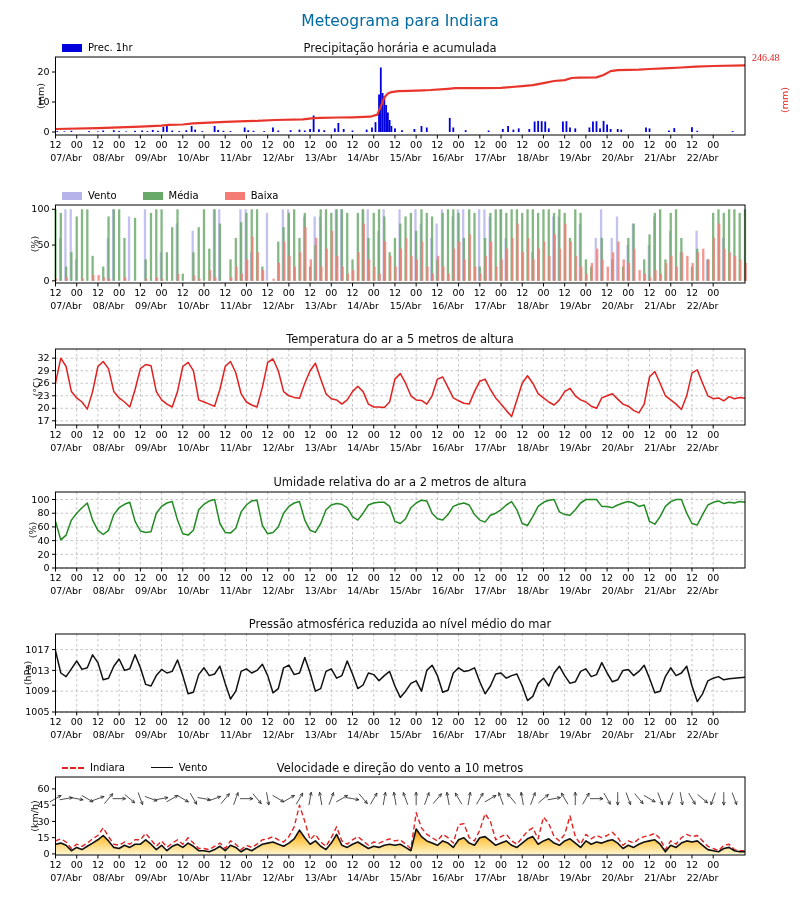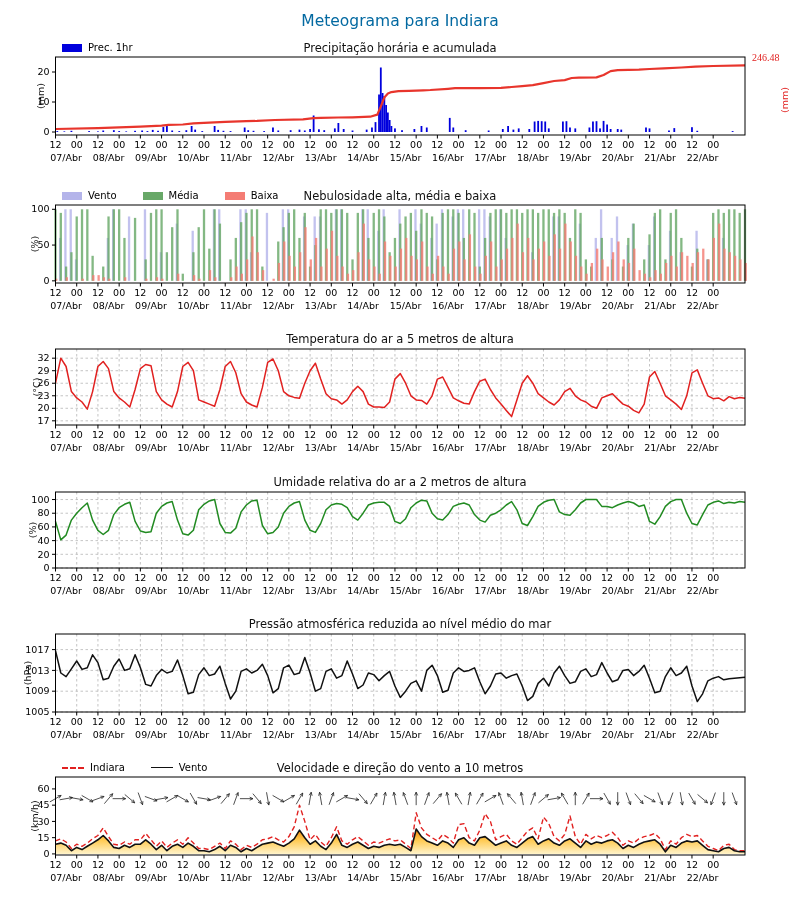--- a/index.html
+++ b/index.html
@@ -1417,21 +1417,20 @@
   <div class="legend" style="left:62px;top:42px">
     <div class="legitem">
       <span class="swatch" style="background:#0000dd"></span>
       <span>Prec. 1hr</span>
     </div>
   </div>
   <div class="ylab" style="left:40px;top:96px">(mm)</div>
   <div class="right-total" style="left:752px;top:52px">246.48</div>
   <div class="ylab red" style="left:784px;top:100px">(mm)</div>
 
-  <div class="ptitle" style="top:189px">Nebulosidade alta, média e baixa</div>
   <div class="legend" style="left:62px;top:190px">
     <div class="legitem">
       <span class="swatch" style="background:#b4b4ea"></span>
       <span>Vento</span>
     </div>
     <div class="legitem">
       <span class="swatch" style="background:#68a868"></span>
       <span>Média</span>
     </div>
     <div class="legitem">

